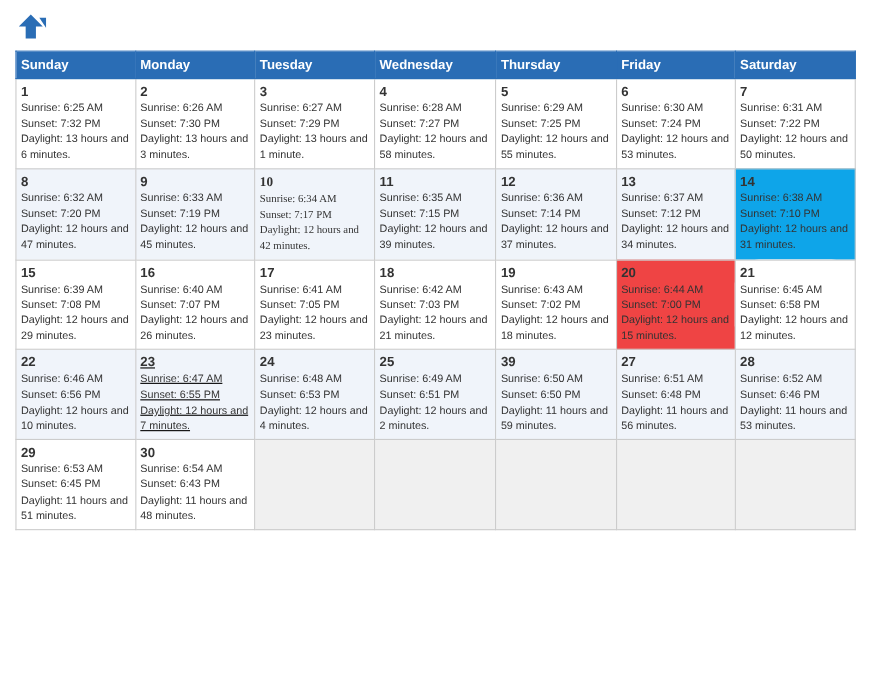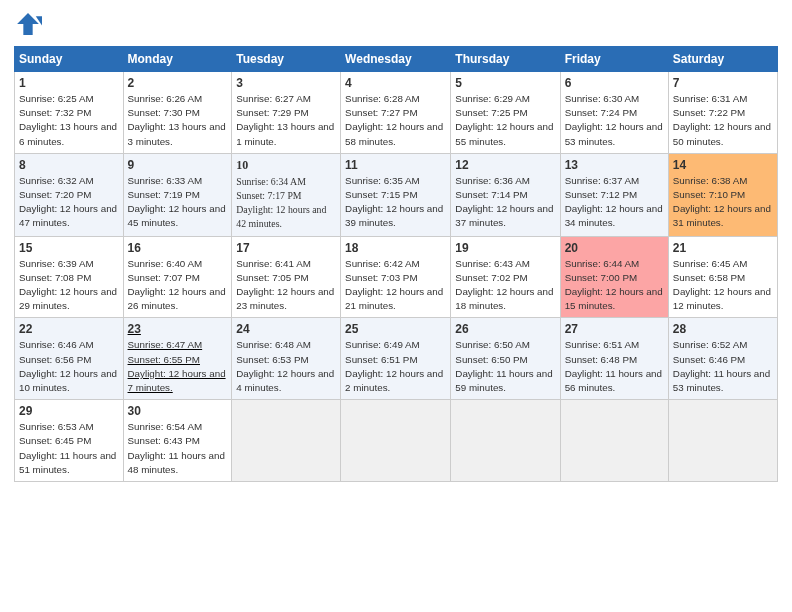--- a/index.html
+++ b/index.html
@@ -234,21 +234,21 @@
         </div>
       </td>
           <td style="background: rgb(240, 244, 250);">
         <span class="day-num">13</span>
         <div class="day-info">
           Sunrise: 6:37 AM<br>
           Sunset: 7:12 PM<br>
           Daylight: 12 hours and 34 minutes.
         </div>
       </td>
-          <td style="background: #fdba74;">
+          <td style="background: #0ea5e9;">
         <span class="day-num">14</span>
         <div class="day-info">
           Sunrise: 6:38 AM<br>
           Sunset: 7:10 PM<br>
           Daylight: 12 hours and 31 minutes.
         </div>
       </td>
         </tr>
         <tr>
           <td style="background: rgb(255, 255, 255);">
@@ -284,21 +284,21 @@
         </div>
       </td>
           <td style="background: rgb(255, 255, 255);">
         <span class="day-num">19</span>
         <div class="day-info">
           Sunrise: 6:43 AM<br>
           Sunset: 7:02 PM<br>
           Daylight: 12 hours and 18 minutes.
         </div>
       </td>
-          <td style="background: #fca5a5;">
+          <td style="background: #ef4444;">
         <span class="day-num">20</span>
         <div class="day-info">
           Sunrise: 6:44 AM<br>
           Sunset: 7:00 PM<br>
           Daylight: 12 hours and 15 minutes.
         </div>
       </td>
           <td style="background: rgb(255, 255, 255); border-radius: 22px;">
         <span class="day-num">21</span>
         <div class="day-info">
@@ -335,21 +335,21 @@
       </td>
           <td style="background: rgb(240, 244, 250);">
         <span class="day-num">25</span>
         <div class="day-info">
           Sunrise: 6:49 AM<br>
           Sunset: 6:51 PM<br>
           Daylight: 12 hours and 2 minutes.
         </div>
       </td>
           <td style="background: rgb(240, 244, 250);">
-        <span class="day-num">26</span>
+        <span class="day-num">39</span>
         <div class="day-info">
           Sunrise: 6:50 AM<br>
           Sunset: 6:50 PM<br>
           Daylight: 11 hours and 59 minutes.
         </div>
       </td>
           <td style="background: rgb(240, 244, 250);">
         <span class="day-num">27</span>
         <div class="day-info">
           Sunrise: 6:51 AM<br>

